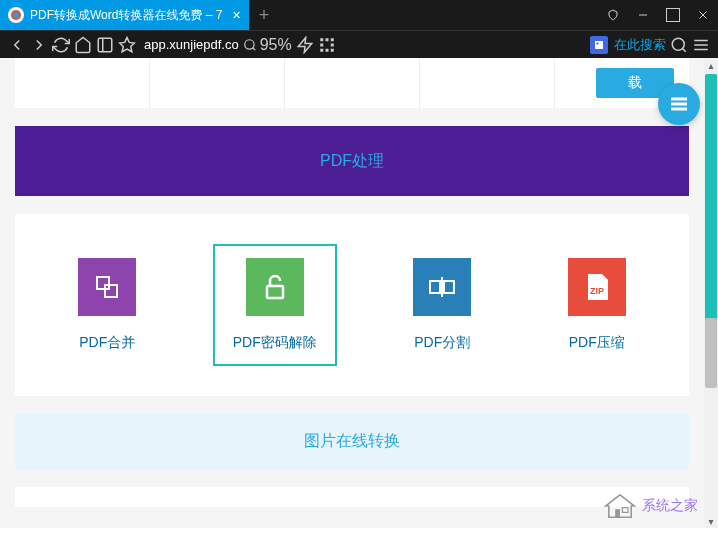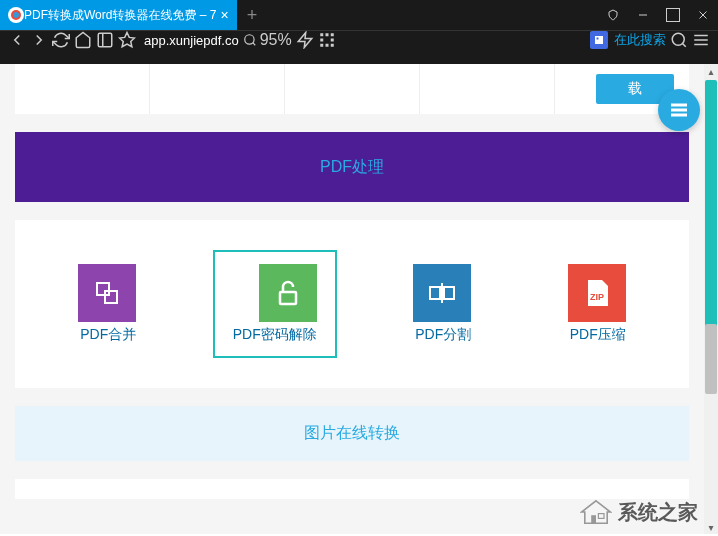--- a/index.html
+++ b/index.html
@@ -1,28 +1,28 @@
 <!DOCTYPE html>
 <html><head>
 <meta charset="utf-8">
 <style>
 *{margin:0;padding:0;box-sizing:border-box;font-family:"Microsoft YaHei",Arial,sans-serif}
 body{width:718px;height:536px;background:#fff;overflow:hidden;position:relative}
 .titlebar{height:30px;background:#1a1a1a;display:flex;align-items:center;position:relative}
-.tab{height:30px;background:#0099e5;display:flex;align-items:center;padding:12px 8px;max-width:250px}
+.tab{height:30px;background:#0099e5;display:flex;align-items:center;padding:12px 8px;gap:6px;max-width:250px}
 .tab-icon{width:16px;height:16px;background:#fff;border-radius:50%;display:flex;align-items:center;justify-content:center;flex-shrink:0}
 .tab-icon svg{width:12px;height:12px}
 .tab-title{color:#fff;font-size:12px;white-space:nowrap;overflow:hidden;text-overflow:ellipsis}
 .tab-close{color:#fff;font-size:14px;margin-left:4px;cursor:pointer}
 .newtab{color:#888;font-size:18px;padding:0 10px;cursor:pointer}
 .window-controls{position:absolute;right:0;top:0;display:flex;height:30px}
 .wc{width:30px;display:flex;align-items:center;justify-content:center;color:#ccc;cursor:pointer}
 .wc svg{width:12px;height:12px}
 .wc-box{width:14px;height:14px;border:1px solid #ccc}
-.toolbar{height:34px;background:#1a1a1a;display:flex;align-items:flex-start;padding:0 8px;gap:4px;border-top:1px solid #333}
+.toolbar{height:28px;background:#1a1a1a;display:flex;align-items:center;padding:0 8px;gap:4px;border-top:1px solid #333}
 .tb-icon{color:#ccc;cursor:pointer;display:flex;align-items:center;justify-content:center}
 .tb-icon svg{width:18px;height:18px}
 .url-area{display:flex;align-items:center;gap:8px;flex:0 0 auto}
 .url-text{color:#fff;font-size:13px}
 .zoom{color:#ccc;font-size:16px;display:flex;align-items:center;gap:3px}
 .search-box{display:flex;align-items:center;gap:6px;margin-left:auto}
 .search-logo{width:18px;height:18px;background:#4169e1;display:flex;align-items:center;justify-content:center;border-radius:2px}
 .search-logo svg{width:12px;height:12px;fill:#fff}
 .search-text{color:#0ea5e9;font-size:13px}
 .content{position:relative;height:470px;background:#fff;overflow:hidden}
@@ -32,32 +32,32 @@
 .scroll-arrow{position:absolute;right:0;width:14px;height:14px;display:flex;align-items:center;justify-content:center;color:#666;font-size:10px}
 .page{margin-right:14px;background:#f5f5f5;height:100%;padding:0 15px}
 .top-row{height:50px;background:#fff;display:flex;align-items:center;justify-content:flex-end;padding-right:15px;position:relative;margin-bottom:18px}
 .top-cells{position:absolute;left:0;top:0;display:flex;height:50px}
 .top-cell{width:135px;border-right:1px solid #eee;height:100%}
 .dl-btn{background:#29abe2;color:#fff;padding:6px 32px;font-size:14px;border-radius:2px;cursor:pointer}
 .menu-fab{position:absolute;right:18px;top:25px;width:42px;height:42px;border-radius:50%;background:#29abe2;display:flex;align-items:center;justify-content:center;cursor:pointer;box-shadow:0 2px 6px rgba(0,0,0,0.2)}
 .menu-fab svg{width:24px;height:24px}
 .section-header{background:#4c1d95;height:70px;display:flex;align-items:center;justify-content:center;color:#29abe2;font-size:16px;margin-bottom:18px}
 .tools-row{background:#fff;padding:30px 15px;display:flex;justify-content:space-around;margin-bottom:18px}
-.tool{display:flex;flex-direction:column;align-items:flex-end;gap:4px;padding:12px 18px;cursor:pointer;border:2px solid transparent}
+.tool{display:flex;flex-direction:column;align-items:center;gap:18px;padding:12px 18px;cursor:pointer;border:2px solid transparent}
 .tool.selected{border:2px solid #1dbfb8}
 .tool-icon{width:58px;height:58px;display:flex;align-items:center;justify-content:center}
 .tool-label{font-size:14px;color:#0369a1}
 .icon-purple{background:#8e44ad}
 .icon-blue{background:#2980b9}
 .icon-green{background:#5cb85c}
 .icon-orange{background:#e67e22}
 .icon-red{background:#e74c3c}
 .watermark{position:absolute;right:20px;bottom:8px;display:flex;align-items:center;gap:6px;opacity:0.85}
 .watermark-icon{width:32px;height:28px}
-.watermark-text{color:#404040;font-size:20px;font-weight:bold}
+.watermark-text{color:#8b5cf6;font-size:14px;font-weight:normal}
 .section-header2{background:#e8f4fb;height:55px;display:flex;align-items:center;justify-content:center;color:#29abe2;font-size:16px;margin-bottom:18px}
 .bottom-strip{background:#fff;height:20px}
 </style>
 </head>
 <body>
 
 <div class="titlebar">
   <div class="tab">
     <span class="tab-icon">
       <svg viewBox="0 0 24 24">

